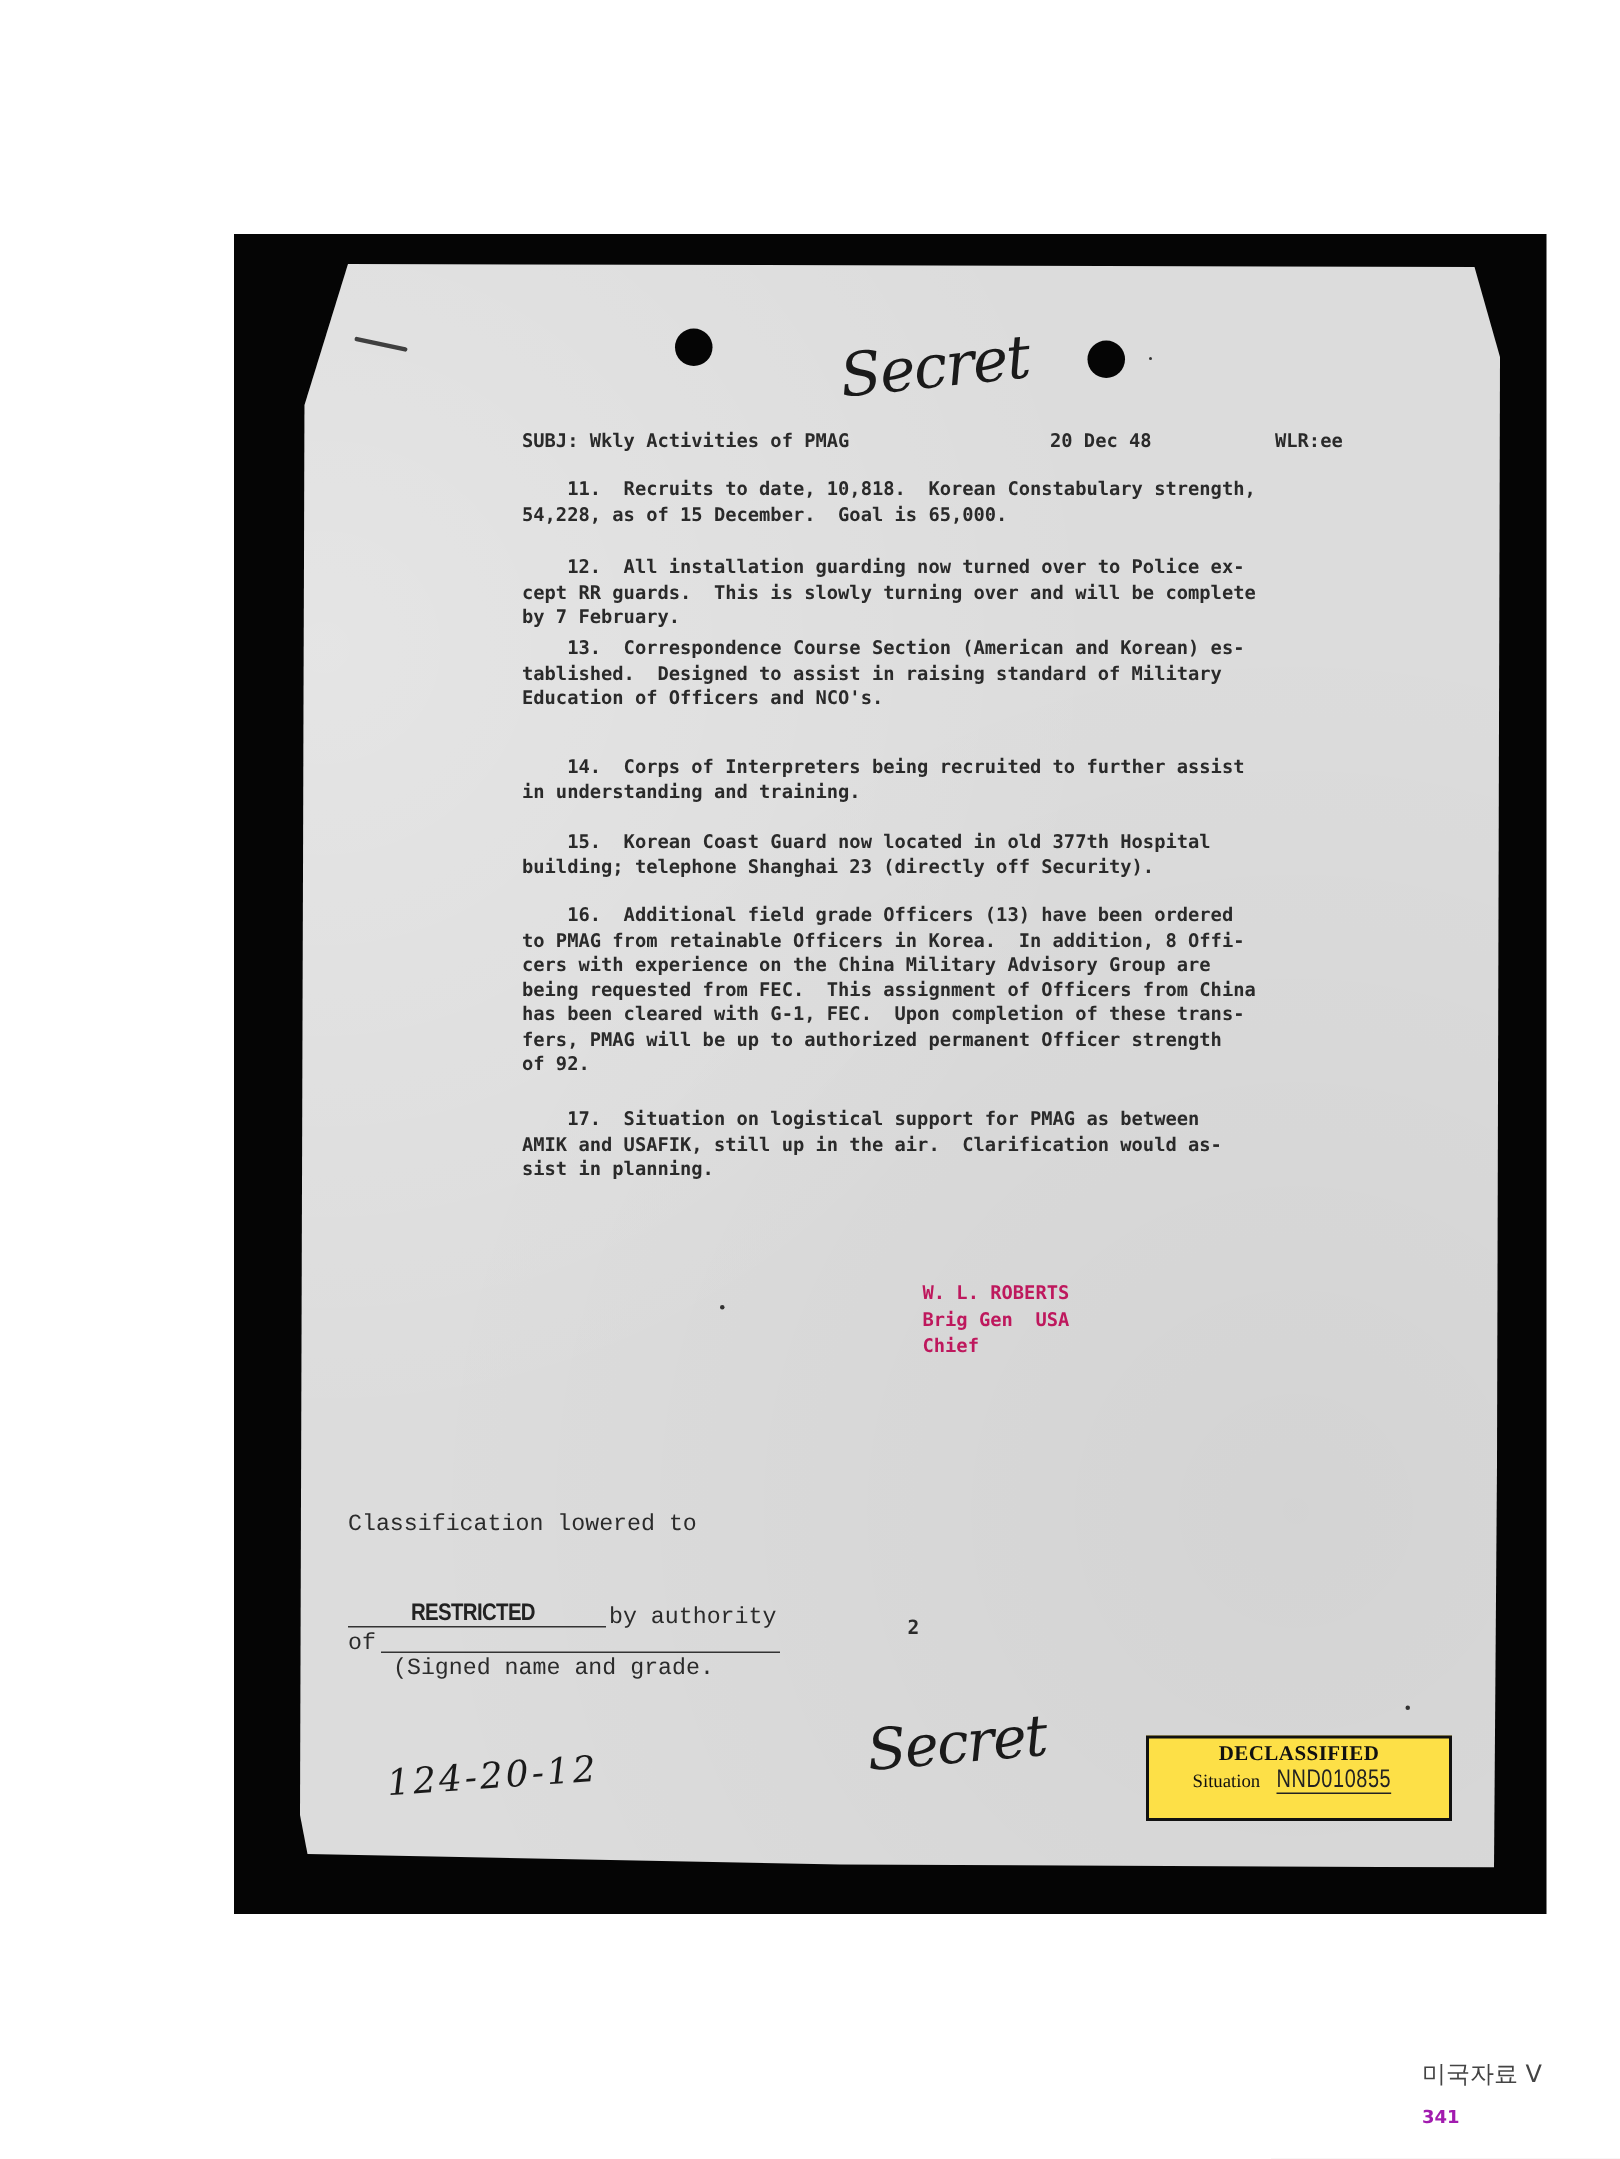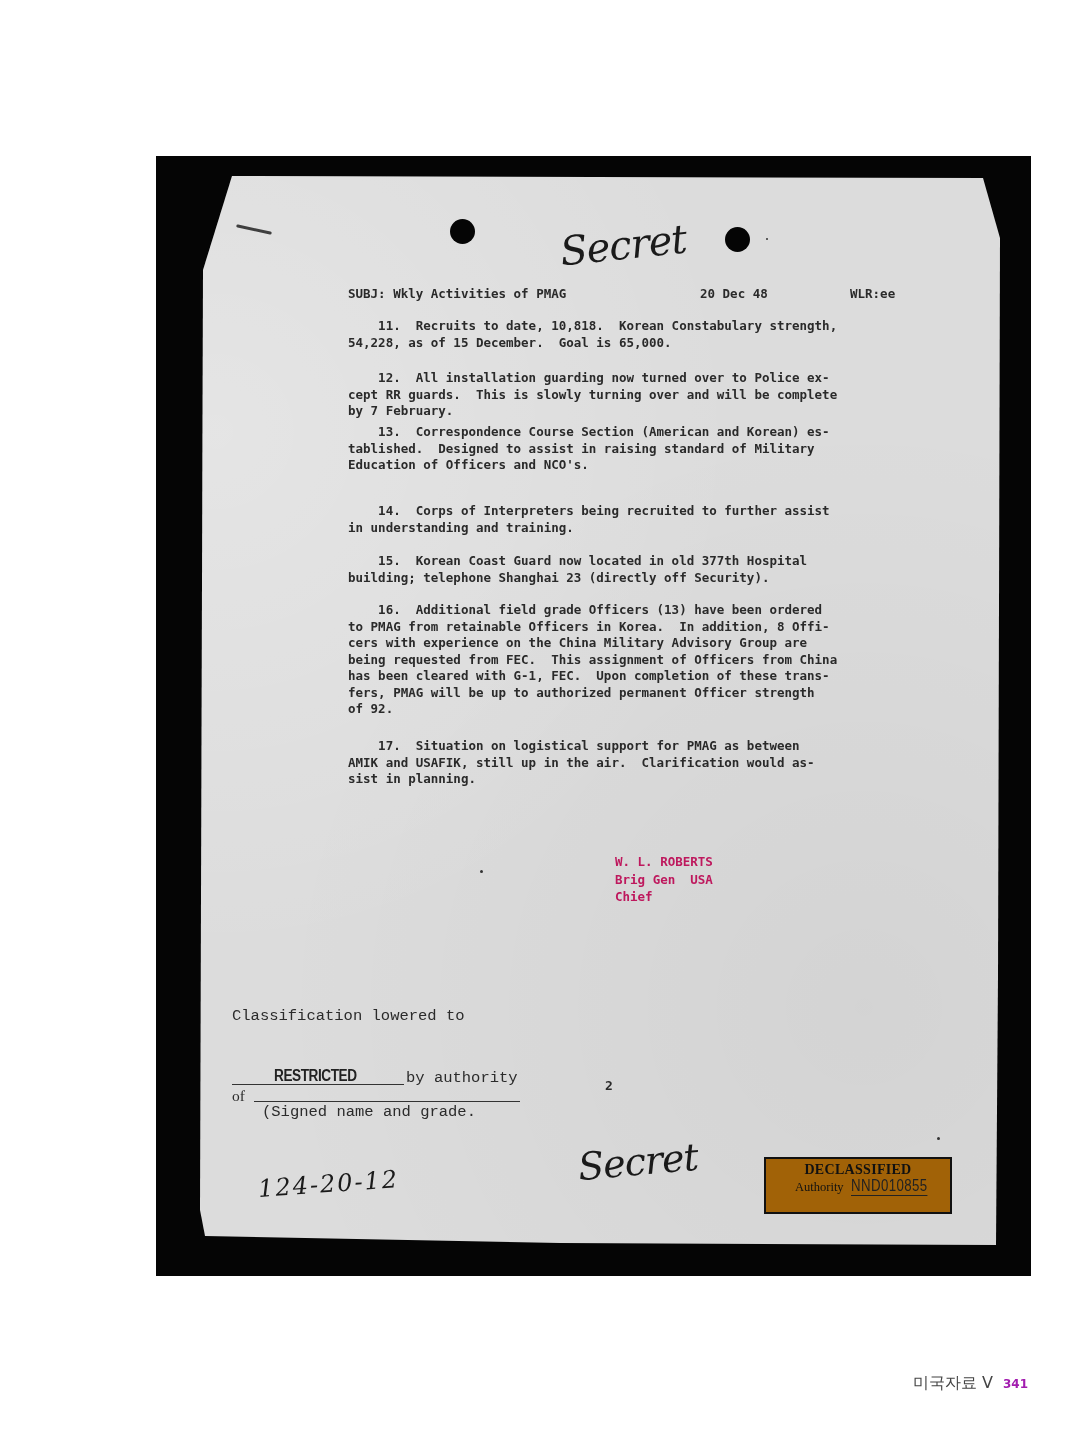--- a/index.html
+++ b/index.html
@@ -166,21 +166,20 @@
     }
     .cls-byauth {
       position: absolute;
       left: 174px;
       top: 0;
       white-space: pre;
     }
     .cls-line3 {
       position: relative;
       height: 17px;
-      font-family: Liberation Serif, serif;
     }
     .cls-of { position: absolute; left: 0; top: 0; }
     .cls-underline-2 {
       position: absolute;
       left: 22px;
       top: 14px;
       width: 266px;
       border-bottom: 1px solid #333;
     }
     .cls-line4 {
@@ -195,23 +194,23 @@
       top: 1078px;
       font-family: "DejaVu Sans Mono", monospace;
       font-weight: bold;
       font-size: 13px;
       color: #2a2a2a;
     }
     .declass-stamp {
       position: absolute;
       left: 764px;
       top: 1157px;
-      width: 188px;
+      width: 204px;
       height: 57px;
-      background: #a16207;
+      background: #fde047;
       border: 2px solid #111;
       box-sizing: border-box;
     }
     .declass-title {
       position: absolute;
       top: 3px;
       left: 0;
       width: 100%;
       text-align: center;
       font-family: "Liberation Serif", serif;
@@ -242,20 +241,21 @@
       line-height: 19px;
     }
     .footer {
       position: absolute;
       right: 52px;
       top: 1373px;
       display: flex;
       align-items: baseline;
       gap: 10px;
       color: #333;
+      flex-direction: column;
     }
     .footer-section {
       font-family: "DejaVu Sans", sans-serif;
       font-size: 16px;
       color: #444;
     }
     .footer-page {
       font-family: "DejaVu Sans", sans-serif;
       font-weight: bold;
       font-size: 12px;
@@ -328,21 +328,21 @@
 </div>
 
 <div class="page-num-typed">2</div>
 
 <div class="handwriting hw-secret-bottom">Secret</div>
 
 <div class="handwriting hw-file-number">124-20-12</div>
 
 <div class="declass-stamp">
   <div class="declass-title">DECLASSIFIED</div>
-  <span class="declass-auth">Authority</span>
+  <span class="declass-auth">Situation</span>
   <span class="declass-auth-val">NND010855</span>
 </div>
 
 <div class="speck" style="left:480px;top:870px;"></div>
 <div class="speck" style="left:937px;top:1137px;"></div>
 <div class="speck" style="left:766px;top:238px;width:2px;height:2px;"></div>
 
 <div class="footer">
   <span class="footer-section">미국자료 V</span>
   <span class="footer-page">341</span>

